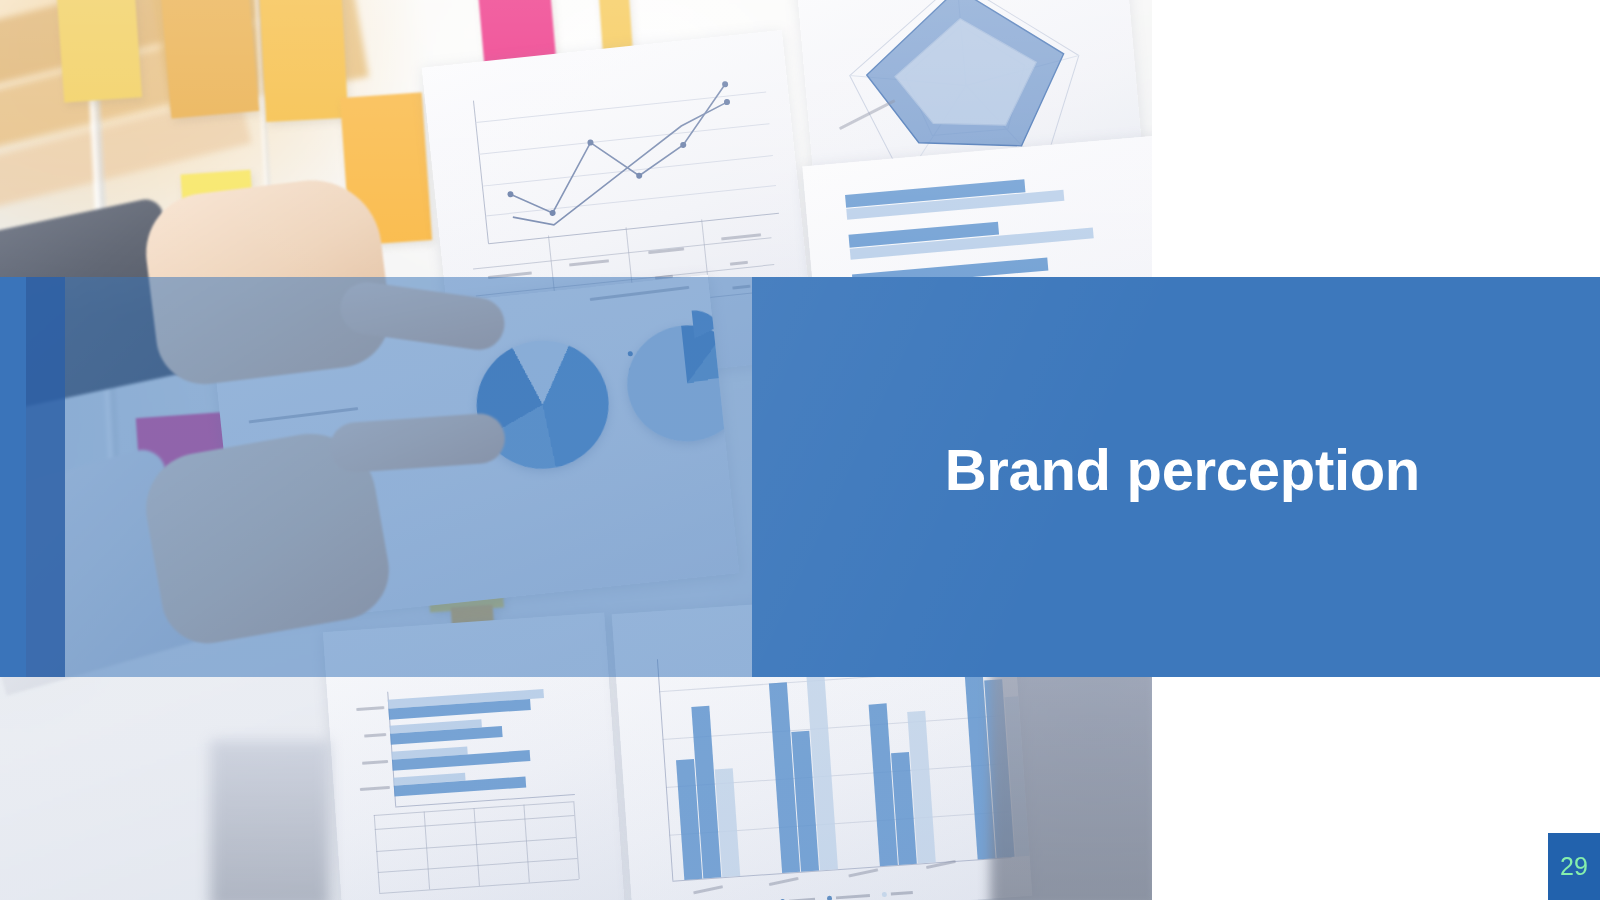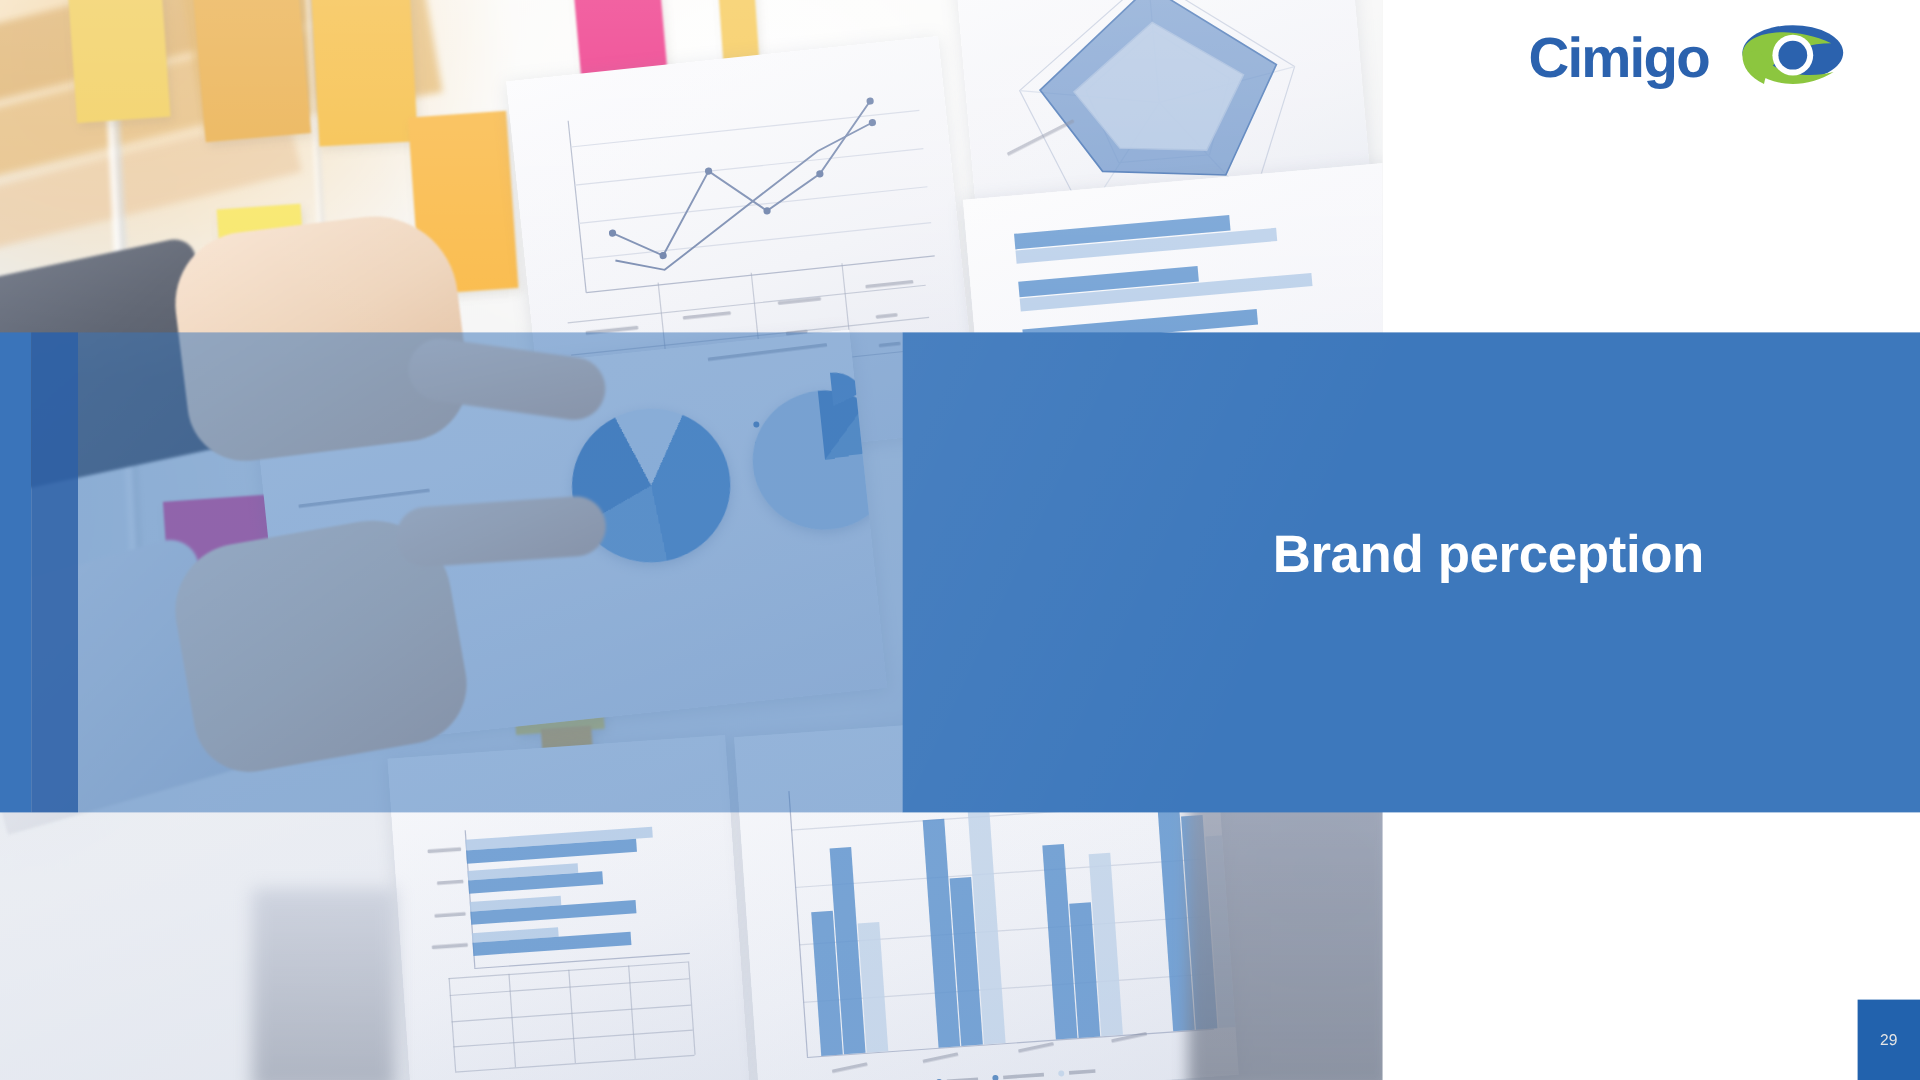--- a/index.html
+++ b/index.html
@@ -174,21 +174,21 @@
   .title-wrap {
     position: absolute;
     right: 180px;
     top: 440px;
     text-align: right;
     width: 820px;
   }
   .slide-title {
     margin: 0;
     color: #ffffff;
-    font-size: 44px;
+    font-size: 58px;
     font-weight: bold;
     line-height: 1.05;
     letter-spacing: -0.3px;
   }
   .slide-subtitle {
     margin: 10px 0 0 0;
     color: #ffffff;
     font-size: 31px;
     font-weight: bold;
     line-height: 1.1;
@@ -218,22 +218,22 @@
     left: 1548px;
     top: 833px;
     width: 52px;
     height: 67px;
     background: #2262ad;
     display: flex;
     align-items: center;
     justify-content: center;
   }
   .page-num {
-    color: #e5e5e5;
-    font-size: 13px;
+    color: #86efac;
+    font-size: 25px;
     line-height: 1;
   }
 </style>
 </head>
 <body>
 
 <div class="slide">
 
   <div class="photo">
     <div class="photo-bg"></div>
@@ -464,28 +464,18 @@
   <div class="band-translucent"></div>
 
   <div class="panel-blue">
     <div class="panel-shade"></div>
   </div>
 
   <div class="title-wrap">
     <h1 class="slide-title">Brand perception</h1>
   </div>
 
-  <div class="logo">
-    <span class="logo-word">Cimigo</span>
-    <svg class="logo-mark" width="108" height="58" viewBox="0 0 108 58">
-      <ellipse cx="54" cy="26" rx="42" ry="23" fill="#2b62ae"></ellipse>
-      <path d="M12 28 C12 8, 52 2, 86 18 C60 18, 34 30, 30 52 C18 46, 12 38, 12 28 Z" fill="#8cc63f"></path>
-      <path d="M14 30 C22 52, 60 60, 88 42 C66 48, 36 44, 26 24 C18 24, 14 26, 14 30 Z" fill="#8cc63f"></path>
-      <circle cx="54" cy="28" r="17" fill="#ffffff"></circle>
-      <circle cx="54" cy="28" r="12" fill="#2b62ae"></circle>
-    </svg>
-  </div>
 
   <div class="page-num-box">
     <span class="page-num">29</span>
   </div>
 
 </div>
 
 </body></html>

